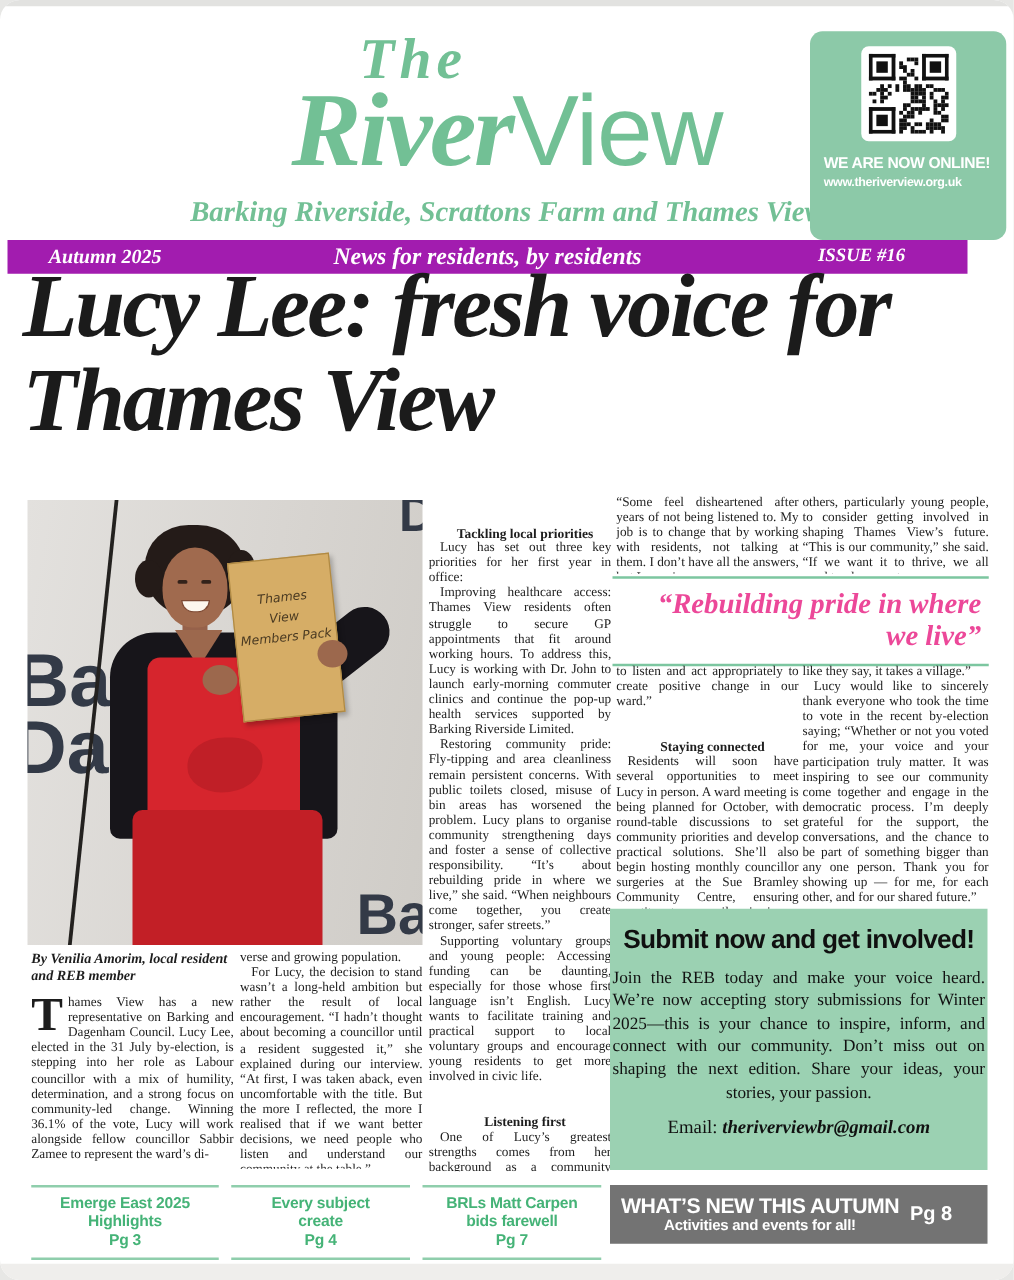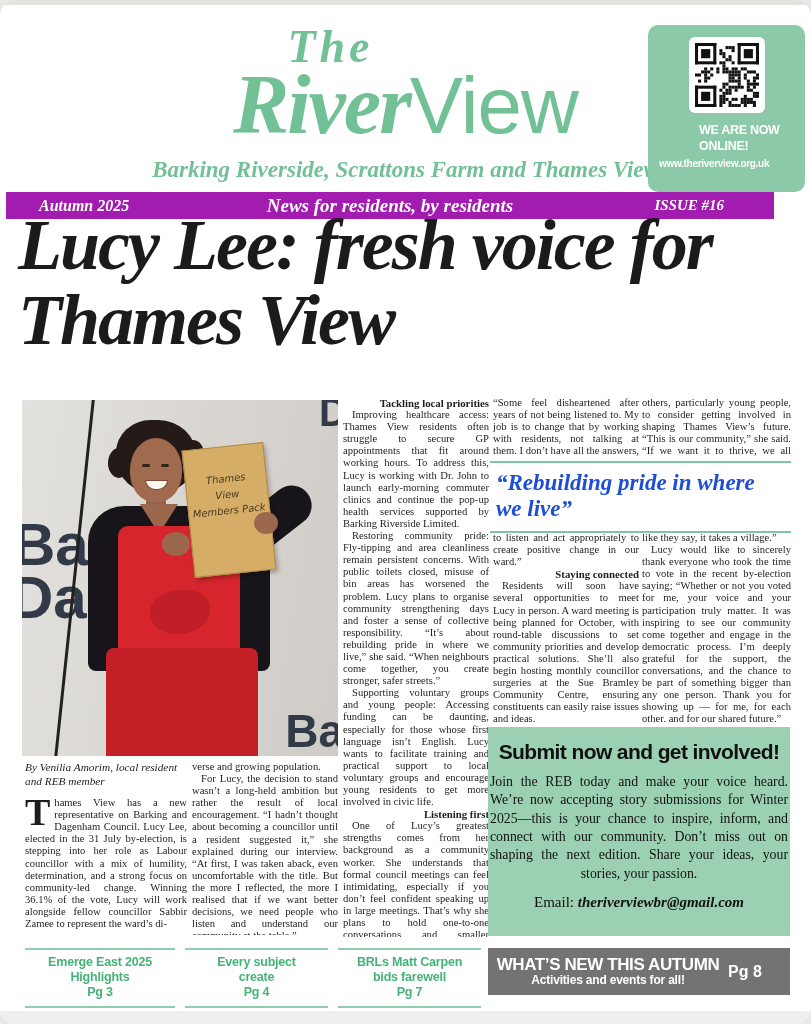--- a/index.html
+++ b/index.html
@@ -14,21 +14,21 @@
   .m-main { line-height:0.9; margin-top:-6px; }
   .m-river { font-size:84px; font-style:italic; font-weight:bold; letter-spacing:-2px; }
   .m-view { font-size:80px; font-family:"Liberation Sans", sans-serif; letter-spacing:-1px; }
   .m-tagline { margin-top:14px; font-size:23px; font-weight:bold; font-style:italic; }
 
   
   .online-box { position:absolute; top:25px; left:648px; width:157px; height:167px; background:#8cc9a8; border-radius:10px; z-index:5; }
   .qr-wrap { width:76px; height:76px; background:#ffffff; border-radius:6px; margin:12px auto 9px auto; padding:6px; }
   .qr-wrap svg { width:100%; height:100%; fill:#111; }
   .ob-text { padding:0 11px; color:#ffffff; font-family:"Liberation Sans", sans-serif; font-weight:bold; letter-spacing:-0.3px; }
-  .ob-line1 { font-size:12.5px; line-height:1.3;margin-left:40px; }
+  .ob-line1 { font-size:12.5px; line-height:1.3; }
   .ob-line2 { font-size:11.5px; line-height:1.3; margin-top:2px; }
   .ob-url   { font-size:10px; line-height:1.3; margin-top:2px; }
 
   
   .banner { position:absolute; top:192px; left:6px; width:768px; height:27px; background:#a21caf; color:#fff;
             display:flex; align-items:center; font-style:italic; font-weight:bold; }
   .b-season { position:absolute; left:33px; font-size:16px; }
   .b-motto  { width:100%; text-align:center; font-size:19px; }
   .b-issue  { position:absolute; right:50px; font-size:15px; }
 
@@ -63,35 +63,35 @@
                  transform:rotate(-6deg); z-index:5; box-shadow:2px 3px 4px rgba(0,0,0,0.25); }
   .ph-env-text { padding-top:24px; text-align:center; font-family:"DejaVu Sans", sans-serif; font-style:italic;
                  font-size:10px; line-height:1.6; color:#4a3a22; }
   .ph-hand1 { position:absolute; left:140px; top:132px; width:28px; height:24px; background:#9c684d; border-radius:50%; z-index:6; }
   .ph-hand2 { position:absolute; left:232px; top:112px; width:24px; height:22px; background:#9c684d; border-radius:50%; z-index:6; }
 
   
   .col { position:absolute; font-size:10.6px; line-height:12.1px; text-align:justify; color:#1d1d1d; overflow:hidden; }
   .col p { margin:0; }
   .col .ind { text-indent:9px; }
-  .col h3 { font-size:10.8px; line-height:12.1px; font-weight:bold; text-indent:8px; text-align:right; }
+  .col h3 { font-size:10.8px; line-height:12.1px; font-weight:bold; text-indent:8px; text-align:center;margin-top:24px; }
   .col1 { left:25px;  top:761px; width:162px; height:174px; }
   .col2 { left:192px; top:761px; width:146px; height:174px; }
   .col3 { left:343px; top:397px; width:146px; height:540px; }
   .col4t { left:493px; top:397px; width:146px; height:62px; }
   .col5t { left:642px; top:397px; width:149px; height:62px; }
   .col4b { left:493px; top:532px; width:146px; height:196px; }
   .col5b { left:642px; top:532px; width:149px; height:190px; }
-  .byline { font-size:11.3px; line-height:1.2; font-weight:normal; font-style:italic; margin-bottom:9px; text-align:left; }
+  .byline { font-size:11.3px; line-height:1.2; font-weight:bold; font-style:italic; margin-bottom:9px; text-align:left; }
   .dropcap { float:left; font-size:38px; line-height:30px; font-weight:bold; padding-right:4px; }
 
   
   .pullquote { position:absolute; left:490px; top:461px; width:301px; padding:7px 6px 9px 6px;
                border-top:2px solid #7cc6a0; border-bottom:2px solid #7cc6a0;
-               font-size:23px; line-height:1.12; font-weight:bold; font-style:italic; color:#1d4ed8; text-align:left; }
+               font-size:23px; line-height:1.12; font-weight:bold; font-style:italic; color:#ec4899; text-align:right; }
 
   
   .submit-box { position:absolute; left:488px; top:727px; width:302px; height:209px; background:#9bd1b2; }
   .sb-title { margin-top:13px; text-align:center; font-family:"Liberation Sans", sans-serif; font-weight:bold;
               font-size:21px; letter-spacing:-0.6px; color:#101010; }
   .sb-body { margin-top:9px; padding:0 2px; font-size:13.8px; line-height:1.33; text-align:justify; text-align-last:center; color:#111; }
   .sb-email { margin-top:11px; text-align:center; font-size:15px; color:#111; }
   .sb-email .addr { font-style:italic; font-weight:bold; }
 
   
@@ -308,20 +308,21 @@
     <p><span class="dropcap">T</span><span>hames View has a new representative on Barking and Dagenham Council. Lucy Lee, elected in the 31 July by-election, is stepping into her role as Labour councillor with a mix of humility, determination, and a strong focus on community-led change. Winning 36.1% of the vote, Lucy will work alongside fellow councillor Sabbir Zamee to represent the ward’s di-</span></p>
   </div>
 
   <div class="col col2">
     <p>verse and growing population.</p>
     <p class="ind">For Lucy, the decision to stand wasn’t a long-held ambition but rather the result of local encouragement. “I hadn’t thought about becoming a councillor until a resident suggested it,” she explained during our interview. “At first, I was taken aback, even uncomfortable with the title. But the more I reflected, the more I realised that if we want better decisions, we need people who listen and understand our community at the table.”</p>
   </div>
 
   <div class="col col3">
     <h3>Tackling local priorities</h3>
+    <p class="ind">Lucy has set out three key priorities for her first year in office:</p>
     <p class="ind">Improving healthcare access: Thames View residents often struggle to secure GP appointments that fit around working hours. To address this, Lucy is working with Dr. John to launch early-morning commuter clinics and continue the pop-up health services supported by Barking Riverside Limited.</p>
     <p class="ind">Restoring community pride: Fly-tipping and area cleanliness remain persistent concerns. With public toilets closed, misuse of bin areas has worsened the problem. Lucy plans to organise community strengthening days and foster a sense of collective responsibility. “It’s about rebuilding pride in where we live,” she said. “When neighbours come together, you create stronger, safer streets.”</p>
     <p class="ind">Supporting voluntary groups and young people: Accessing funding can be daunting, especially for those whose first language isn’t English. Lucy wants to facilitate training and practical support to local voluntary groups and encourage young residents to get more involved in civic life.</p>
     <h3>Listening first</h3>
     <p class="ind">One of Lucy’s greatest strengths comes from her background as a community worker. She understands that formal council meetings can feel intimidating, especially if you don’t feel confident speaking up in large meetings. That’s why she plans to hold one-to-one conversations and smaller discussion groups to ensure all voices are heard, not just the loudest.</p>
 
   </div>
 
   <div class="col col4t">
     <p>“Some feel disheartened after years of not being listened to. My job is to change that by working with residents, not talking at them. I don’t have all the answers, but I promise</p>

